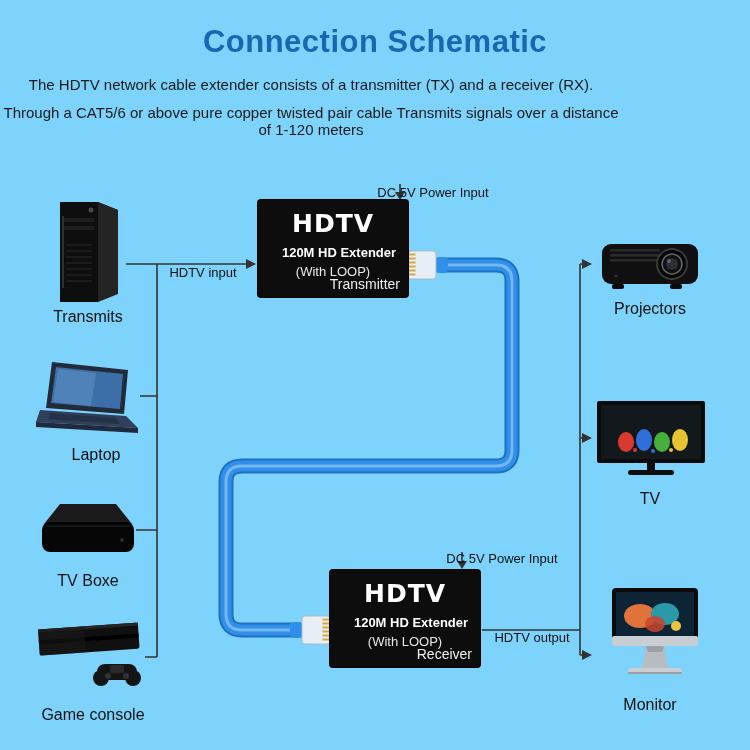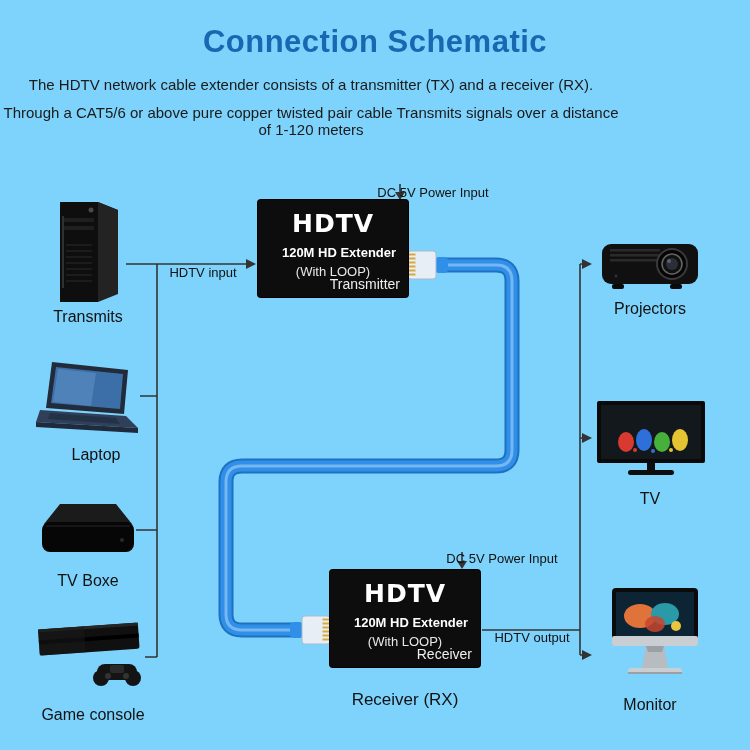--- a/index.html
+++ b/index.html
@@ -159,21 +159,20 @@
 
 
   <div class="abs small-label" style="left:432px;top:532px;width:140px;">DC 5V Power Input</div>
   <div class="abs small-label" style="left:486px;top:611px;width:92px;">HDTV output</div>
   <div class="extbox" style="left:330px;top:570px;">
     <div class="brand">HDTV</div>
     <div class="model">120M HD Extender</div>
     <div class="loop">(With LOOP)</div>
     <div class="role">Receiver</div>
   </div>
-  <div class="abs caption" style="left:330px;top:690px;">Receiver (RX)</div>
 
   <div class="abs" style="left:600px;top:236px;">
     <svg width="100" height="60" viewBox="0 0 100 60">
       <rect x="2" y="8" width="96" height="40" rx="9" fill="#101010"></rect>
       <rect x="10" y="13" width="50" height="2.5" fill="#2a2a2a"></rect>
       <rect x="10" y="18" width="50" height="2.5" fill="#2a2a2a"></rect>
       <rect x="10" y="23" width="50" height="2.5" fill="#2a2a2a"></rect>
       <circle cx="72" cy="28" r="15" fill="#050505" stroke="#3a3a3a" stroke-width="2"></circle>
       <circle cx="72" cy="28" r="10" fill="#111111" stroke="#666666" stroke-width="1.5"></circle>
       <circle cx="72" cy="28" r="6" fill="#2b2f36"></circle>

